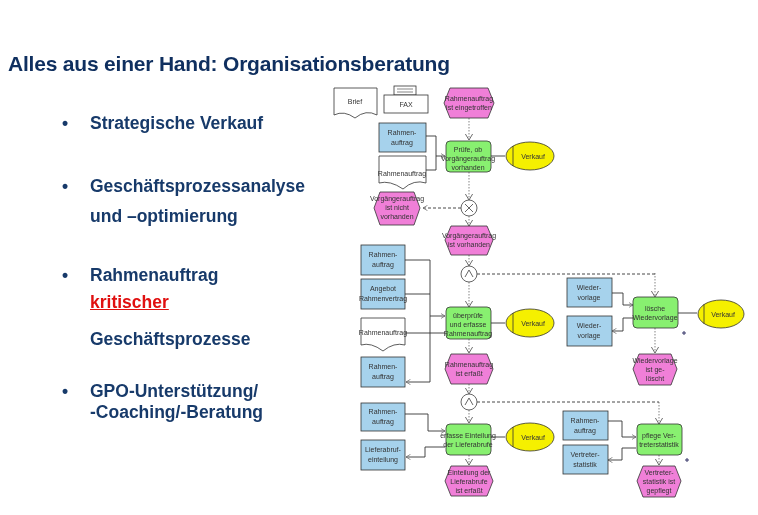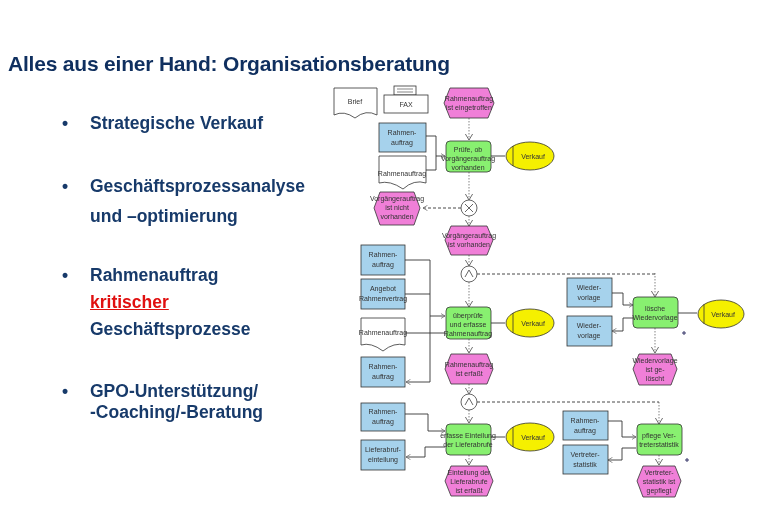--- a/index.html
+++ b/index.html
@@ -25,21 +25,21 @@
   </div>
   <div class="bullet" style="top:175px;">
     <span class="dot">•</span>
     <span class="txt">Geschäftsprozessanalyse</span>
     <span class="txt" style="top:30px;">und –optimierung</span>
   </div>
   <div class="bullet" style="top:264px;">
     <span class="dot">•</span>
     <span class="txt">Rahmenauftrag</span>
     <span class="txt red" style="top:27px;text-decoration:underline;">kritischer</span>
-    <span class="txt" style="top:54px;">Geschäftsprozesse</span>
+    <span class="txt" style="top:64px;">Geschäftsprozesse</span>
   </div>
   <div class="bullet" style="top:380px;">
     <span class="dot">•</span>
     <span class="txt">GPO-Unterstützung/</span>
     <span class="txt" style="top:21px;">-Coaching/-Beratung</span>
   </div>
 </div>
 
 <svg class="diagram" width="758" height="515">
   <defs>

